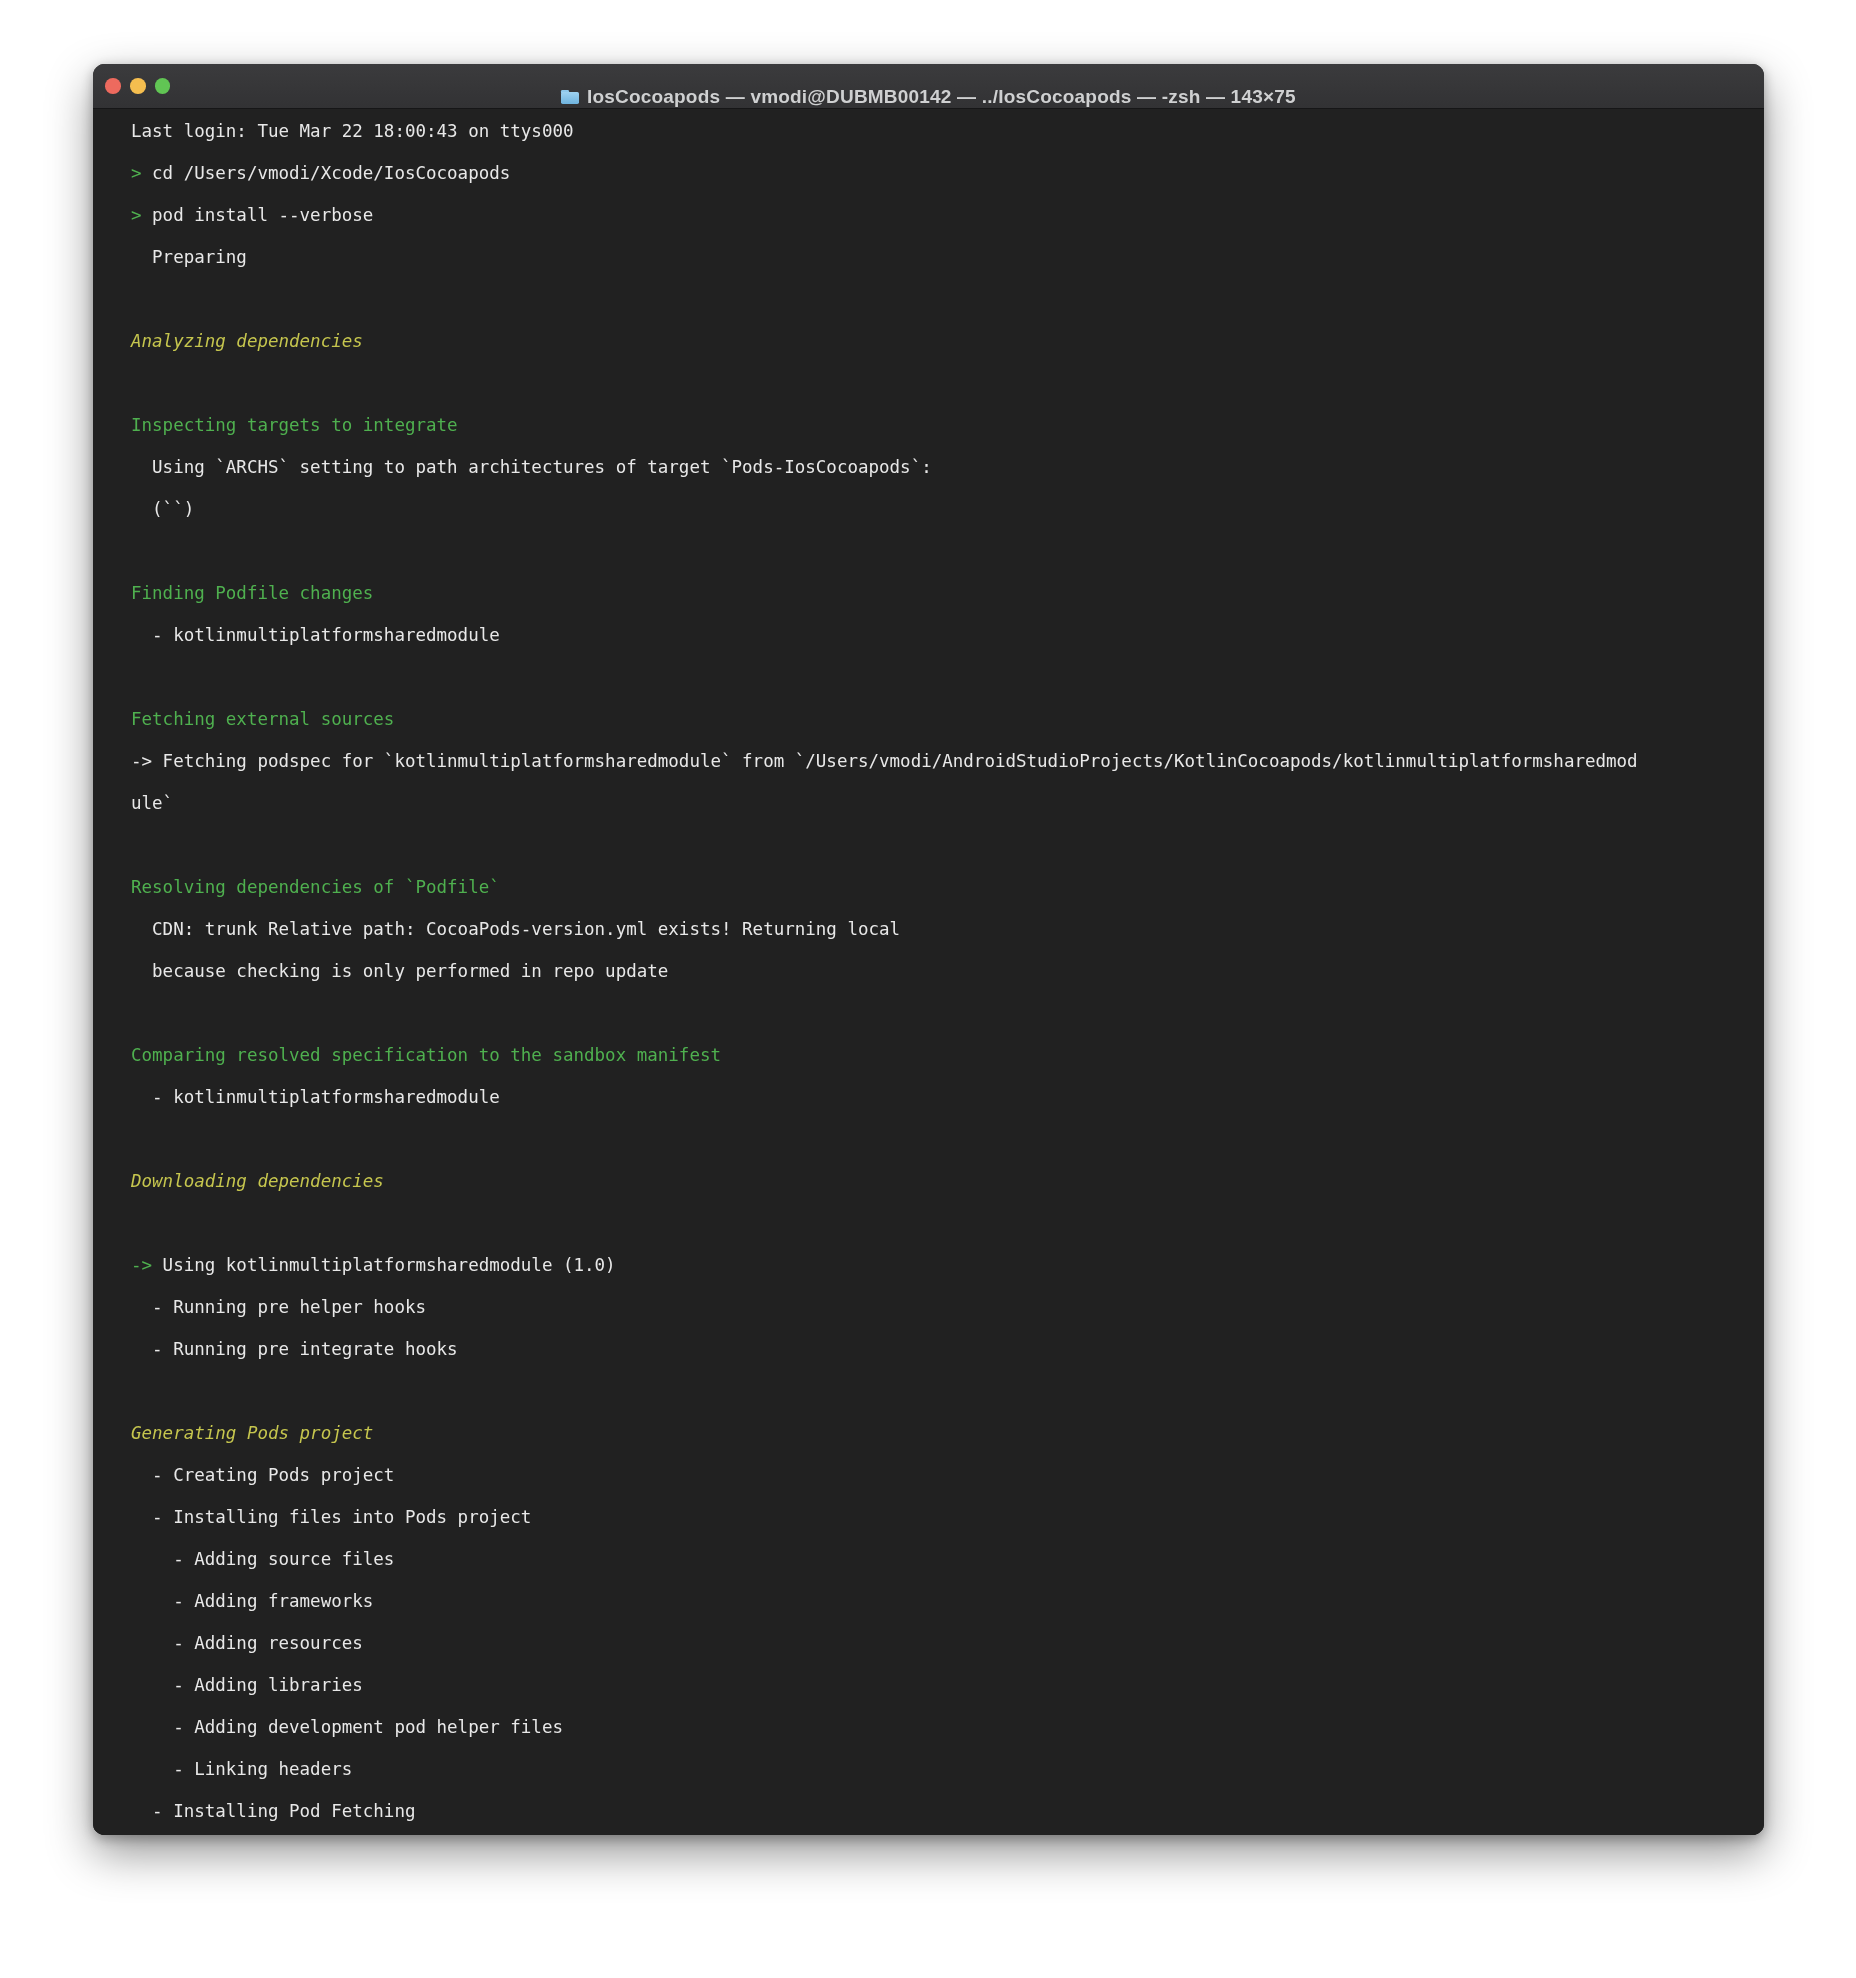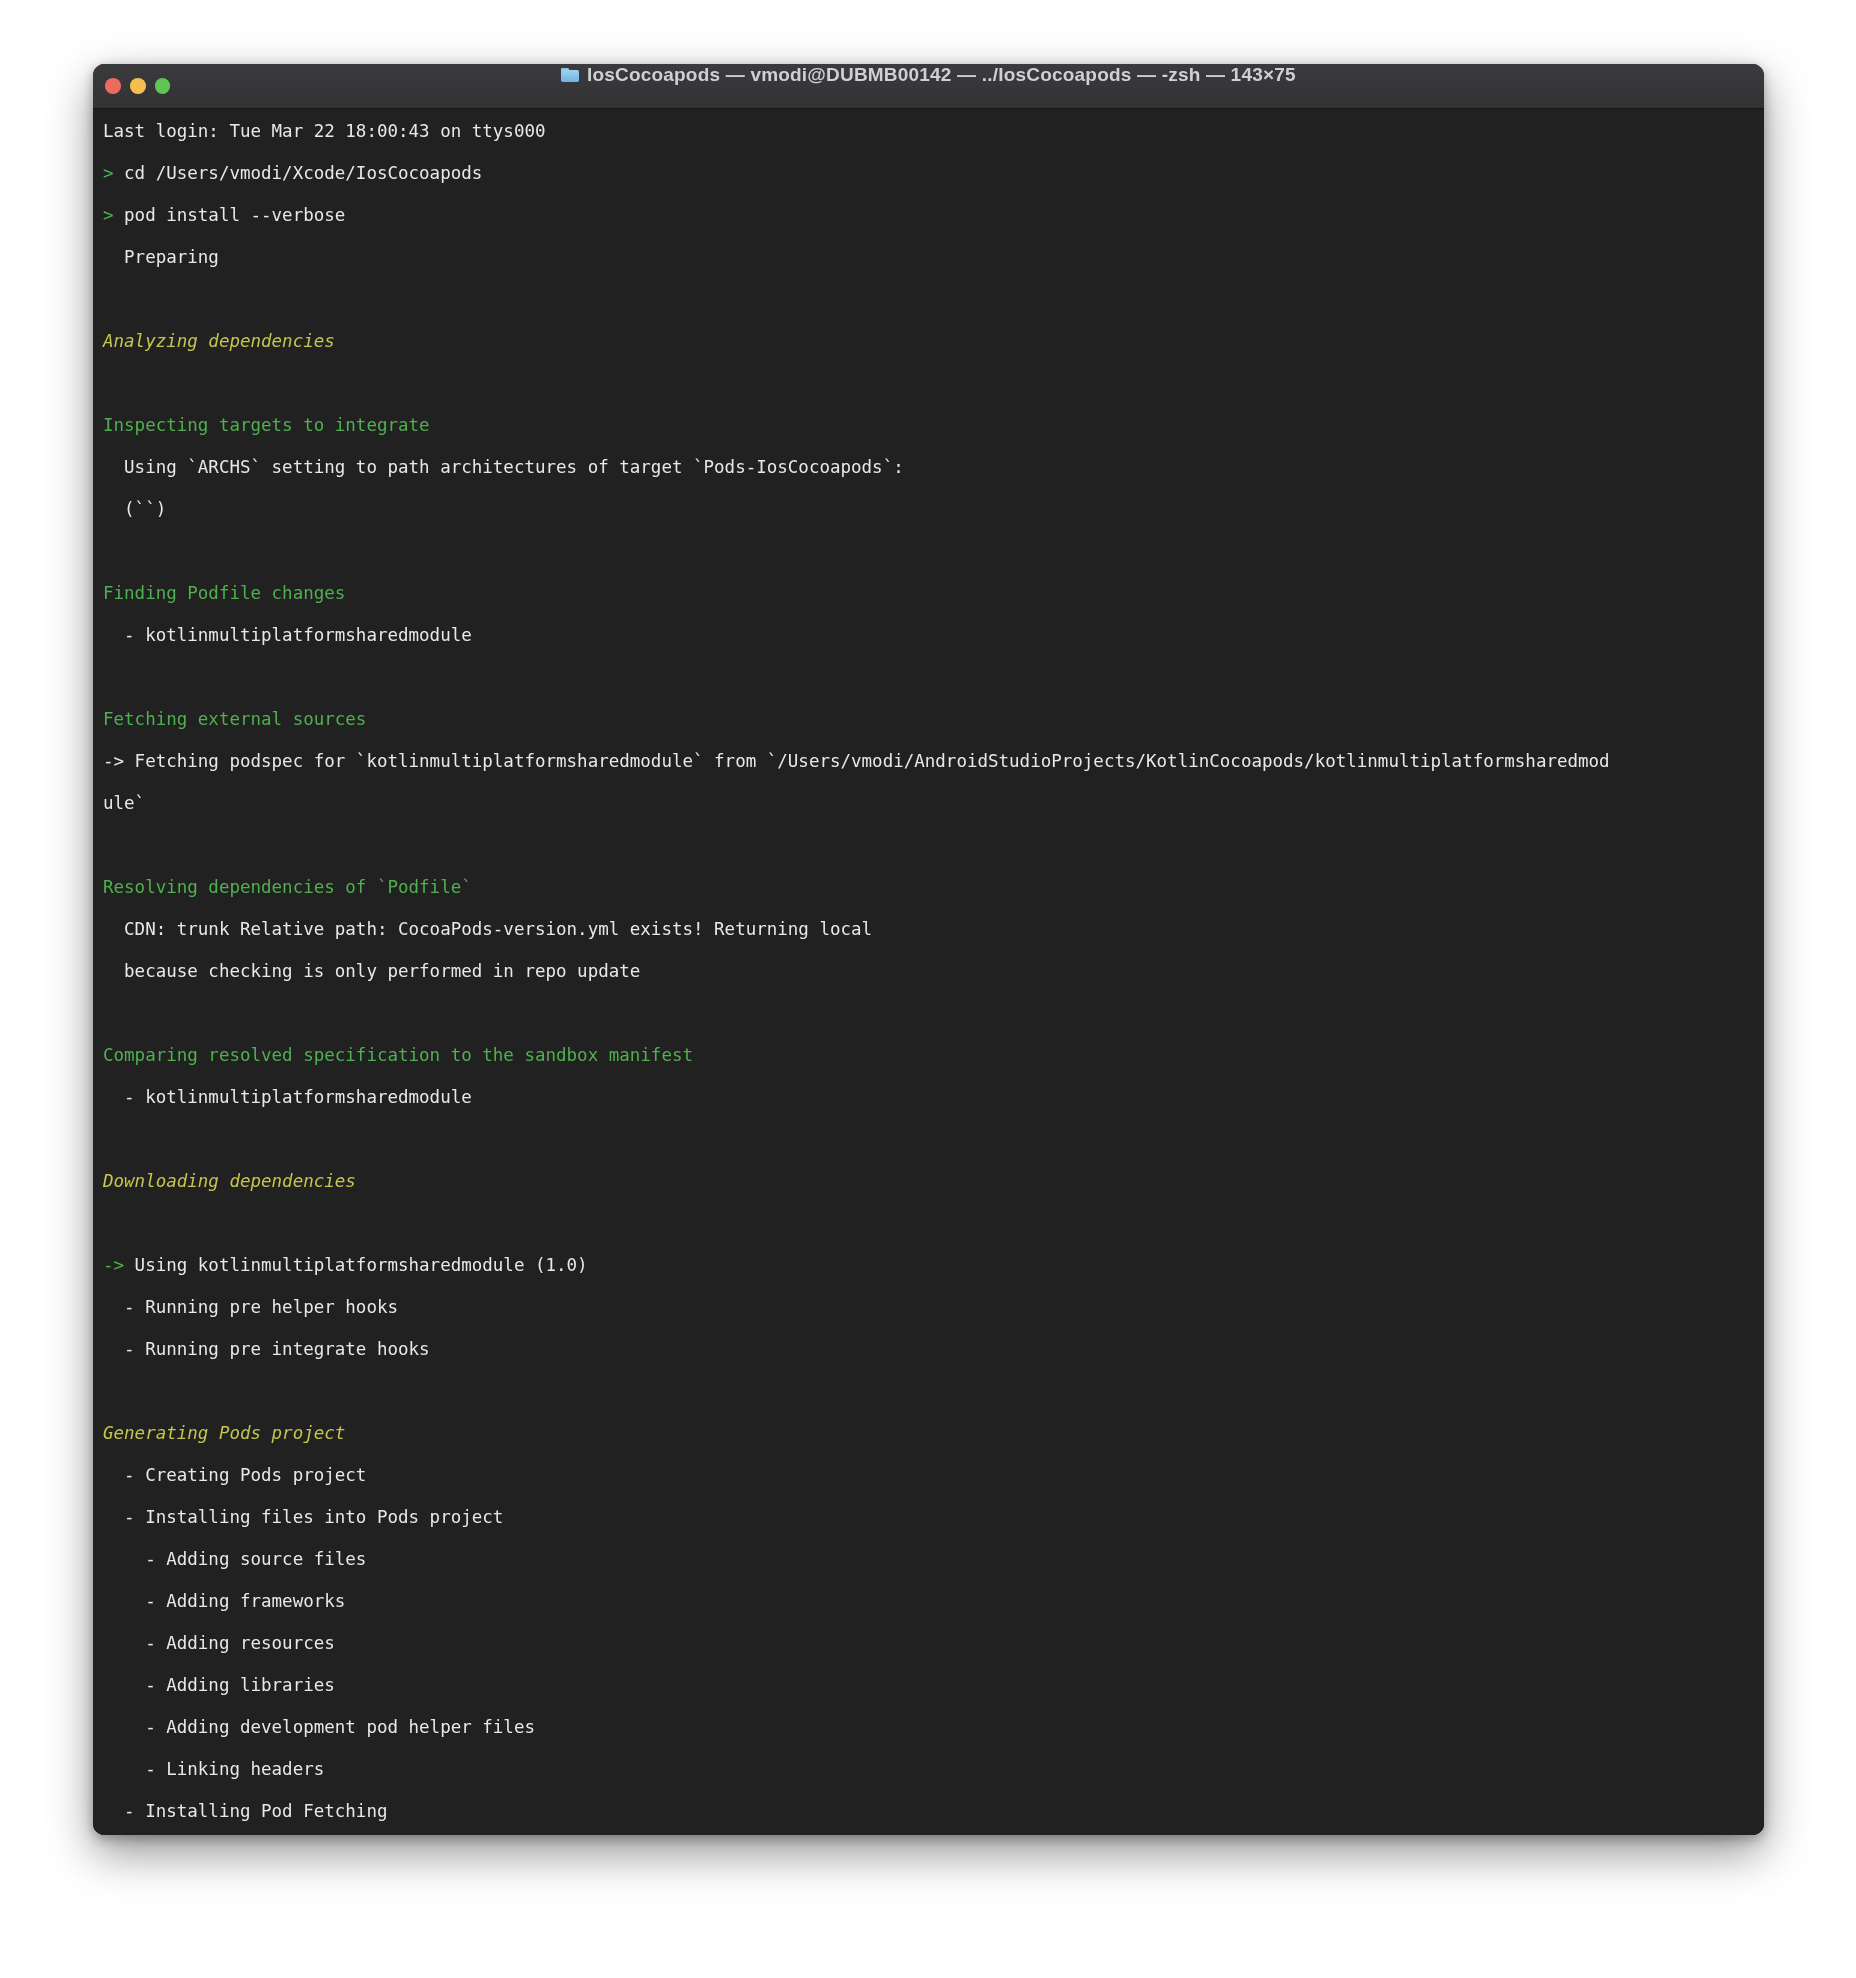--- a/index.html
+++ b/index.html
@@ -37,21 +37,21 @@
   }
 
   
   #title-bar {
     position: relative;
     height: 44px;
     flex: 0 0 44px;
     background: linear-gradient(180deg, #3b3b3d 0%, #323234 100%);
     border-bottom: 0.8px solid #161617;
     display: flex;
-    align-items: flex-start;
+    align-items: flex-end;
   }
 
   .traffic-lights {
     position: absolute;
     left: 12.4px;
     top: 0;
     height: 44px;
     display: flex;
     align-items: center;
     gap: 9px;
@@ -115,21 +115,21 @@
 
   #terminal-output {
     font-family: "DejaVu Sans Mono", monospace;
     font-size: 17.5px;
     line-height: 21px;
     white-space: pre;
     padding-left: 10px;
     color: #e6e6e6;
   }
 
-  .line { display: block; min-height: 21px; }
+  .line { display: block; min-height: 21px; margin-left: 28px; }
   .c-white  { color: #e8e8e8; }
   .c-green  { color: #4FB04F; }
   .c-yellow { color: #C6C64E; font-style: italic; }
   .c-blank  { color: transparent; }
 
   
   #bottom-fade {
     position: absolute;
     left: 0; right: 0; bottom: 0;
     height: 8.3px;

